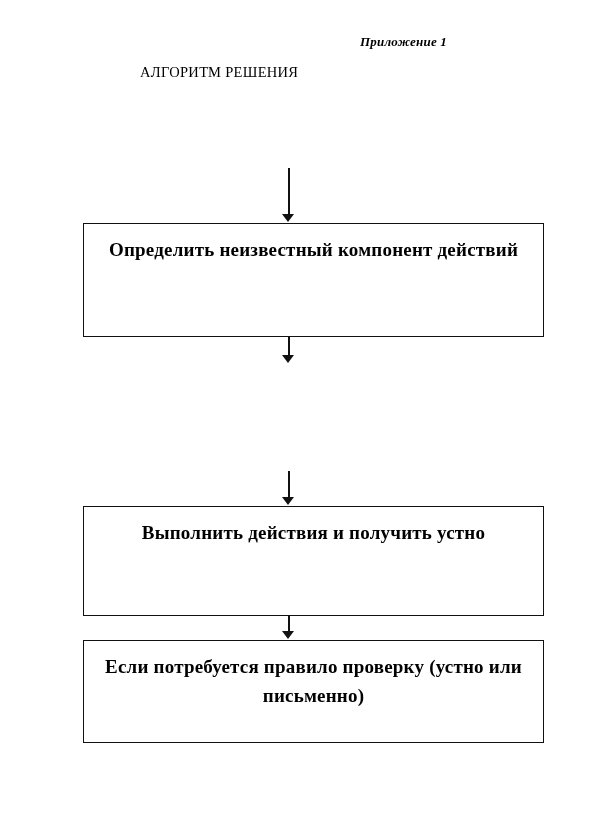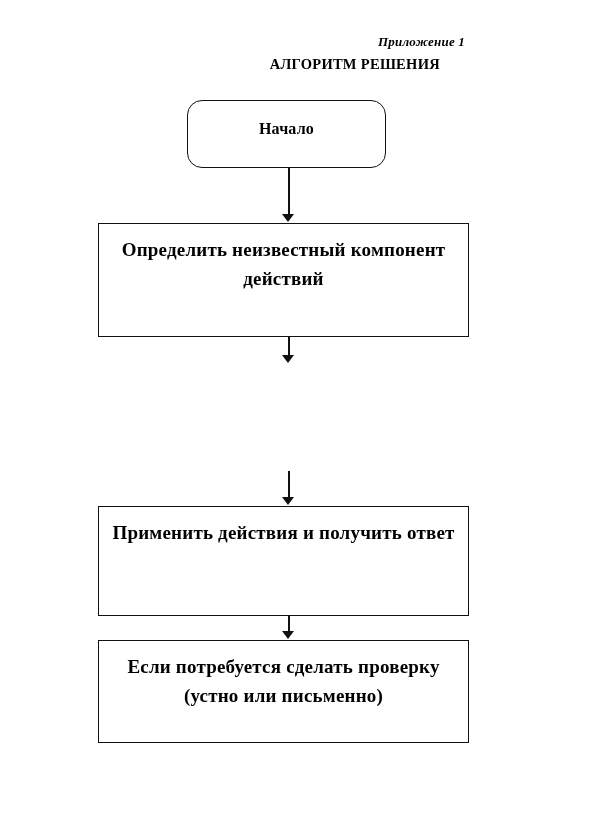--- a/index.html
+++ b/index.html
@@ -20,39 +20,39 @@
     position: absolute;
     left: 0;
     top: 0;
     width: 600px;
     height: 824px;
   }
 
   
   .appendix-label {
     position: absolute;
-    left: 378px;
+    left: 360px;
     top: 34px;
     width: 140px;
     font-size: 13px;
     font-weight: bold;
     font-style: italic;
     font-family: "Liberation Serif", "DejaVu Serif", serif;
     letter-spacing: 0.2px;
     white-space: nowrap;
   }
 
   .doc-title {
     position: absolute;
     left: 140px;
-    top: 56px;
+    top: 64px;
     width: 300px;
-    text-align: right;
+    text-align: left;
     font-size: 14.5px;
-    font-weight: bold;
+    font-weight: normal;
     line-height: 17px;
     letter-spacing: 0.3px;
   }
   .doc-title .line2 { display: block; }
 
   
   .node {
     position: absolute;
     box-sizing: border-box;
     background: #ffffff;
@@ -76,22 +76,21 @@
     border-radius: 15px;
   }
   .node-start .node-text {
     font-size: 16px;
     line-height: 20px;
     padding-top: 18px;
   }
 
   .node-process {
     left: 83px;
-    width: 371px;
-    margin-left: 15px;
+    width: 461px;
   }
   .node-process .node-text {
     padding-top: 11px;
   }
 
   .node-1 { top: 223px; height: 114px; }
   .node-2 { top: 364px; height: 107px; }
   .node-3 { top: 506px; height: 110px; }
   .node-4 { top: 640px; height: 103px; }
 
@@ -125,42 +124,39 @@
 <body>
 
 <div id="page">
 
   <div class="appendix-label">Приложение 1</div>
 
   <div class="doc-title">
     <span class="line1">АЛГОРИТМ РЕШЕНИЯ</span>
   </div>
 
-  <div class="node node-start">
-    <span class="node-text">Начало</span>
-  </div>
 
   <div class="connector conn-1"></div>
   <div class="arrowhead arrow-1"></div>
 
   <div class="node node-process node-1">
     <span class="node-text">Определить неизвестный компонент действий</span>
   </div>
 
   <div class="connector conn-2"></div>
   <div class="arrowhead arrow-2"></div>
 
 
   <div class="connector conn-3"></div>
   <div class="arrowhead arrow-3"></div>
 
   <div class="node node-process node-3">
-    <span class="node-text">Применить действия и получить ответ</span>
+    <span class="node-text">Выполнить действия и получить устно</span>
   </div>
 
   <div class="connector conn-4"></div>
   <div class="arrowhead arrow-4"></div>
 
   <div class="node node-process node-4">
-    <span class="node-text">Если потребуется сделать проверку (устно или письменно)</span>
+    <span class="node-text">Если потребуется правило проверку (устно или письменно)</span>
   </div>
 
 </div>
 
 </body></html>

